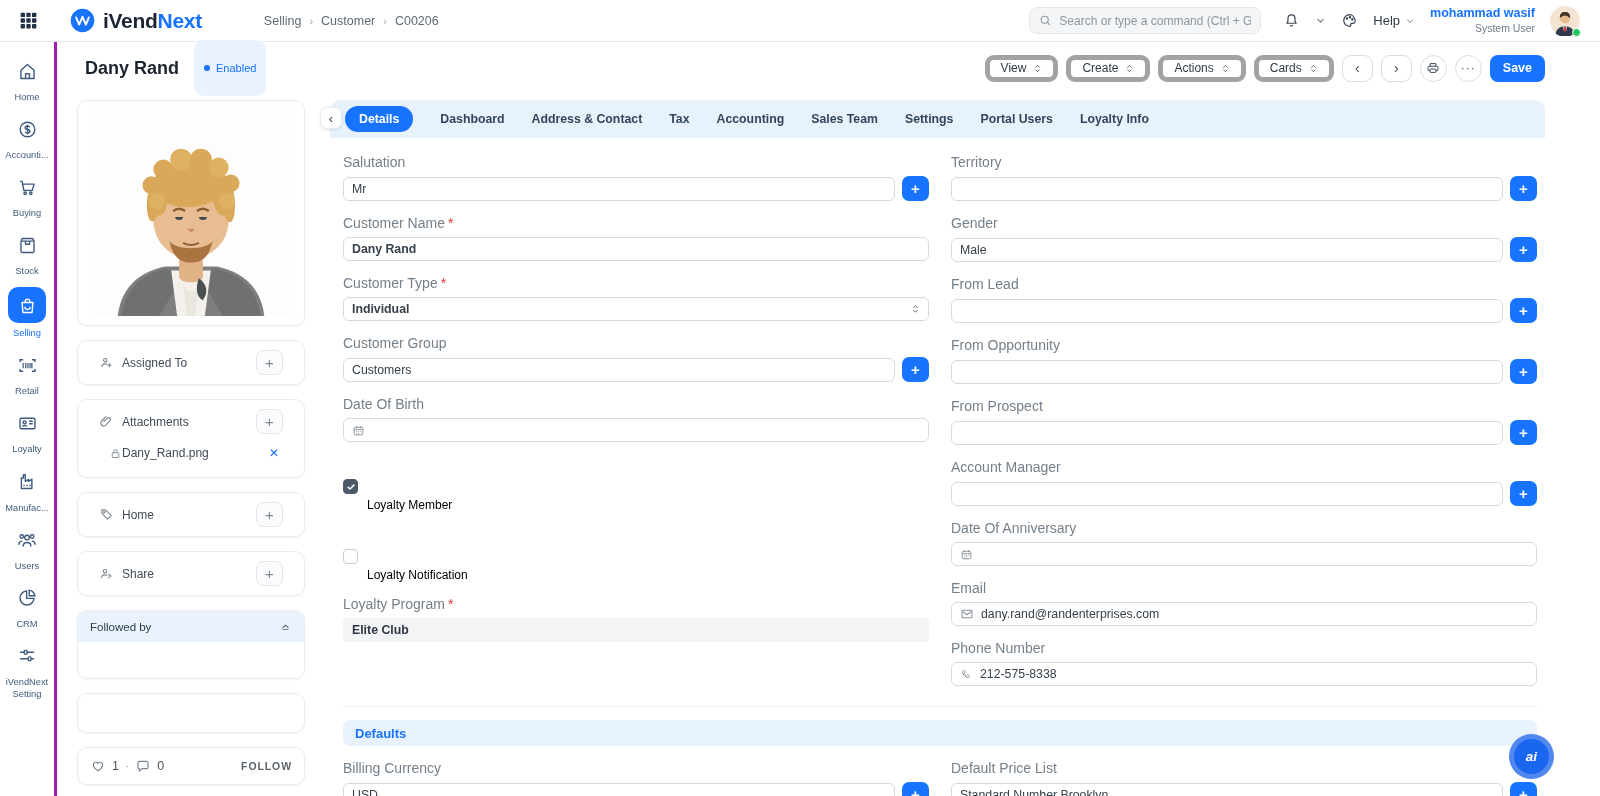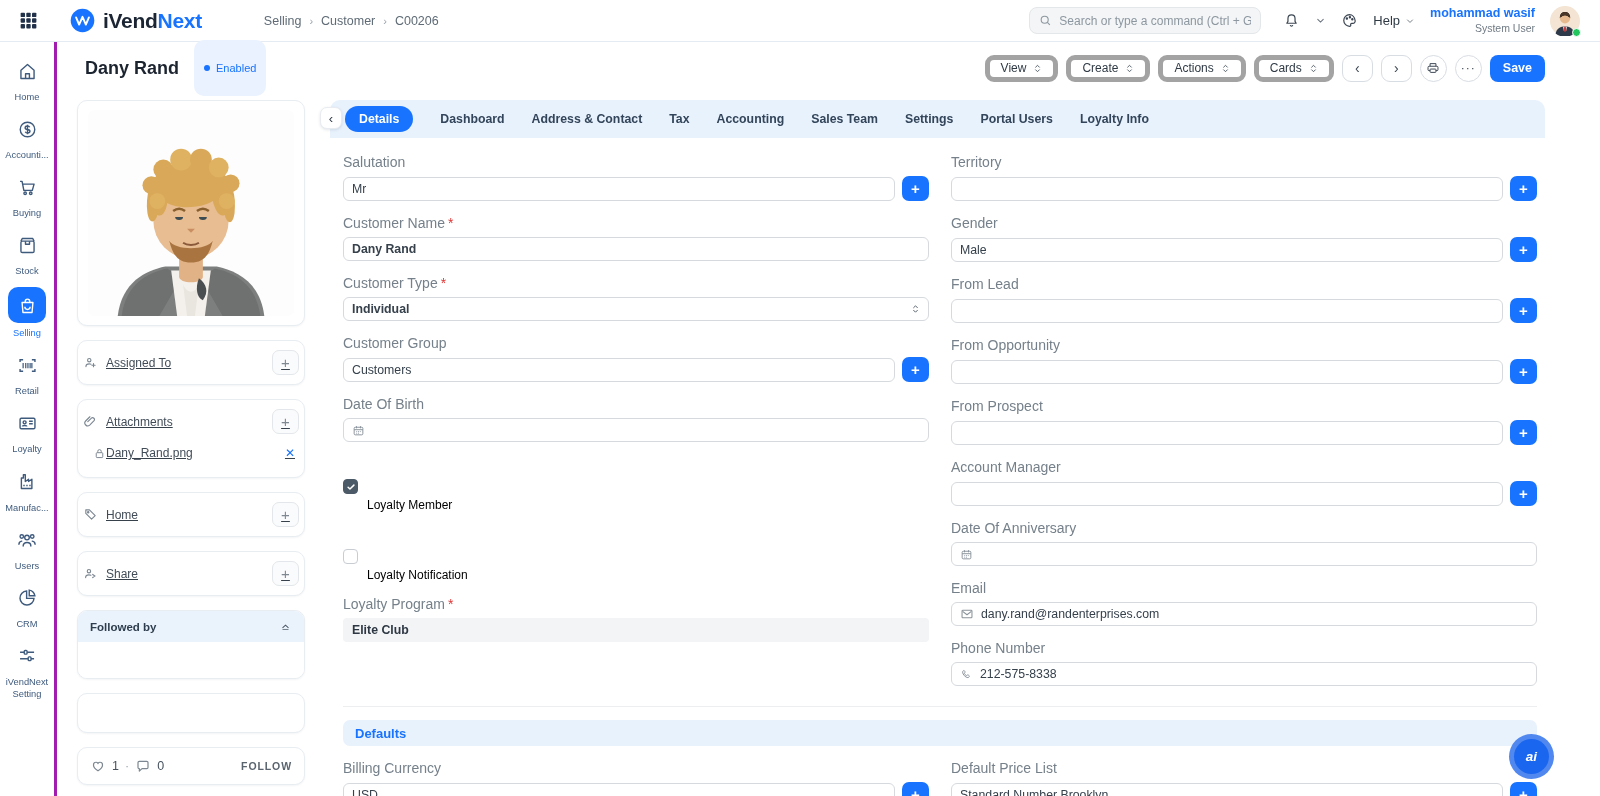--- a/index.html
+++ b/index.html
@@ -49,29 +49,29 @@
   .side-ico{width:38px;height:32px;display:flex;align-items:center;justify-content:center;color:var(--side);}
   .side-item.active .side-ico{background:var(--accent);border-radius:10px;color:#fff;height:36px;}
   .side-label{font-size:9.3px;color:var(--side);margin-top:4px;text-align:center;line-height:1.3;max-width:54px;}
   .side-item.active .side-label{color:var(--accent);}
 
   
   .side-panel{position:absolute;left:77px;top:100px;width:228px;display:flex;flex-direction:column;gap:14px;}
   .card{background:#fff;border:1px solid var(--cardborder);border-radius:10px;box-shadow:0 1px 2px rgba(18,38,63,.05);}
   .photo-card{height:226px;padding:9px;}
   .photo-card svg{width:100%;height:100%;border-radius:8px;}
-  .mini-card{padding:9px 5px;text-decoration:underline;}
+  .mini-card{padding:9px 21px;}
   .card-head{display:flex;align-items:center;gap:8px;color:#414c58;font-size:12px;}
   .head-ico{color:#7c8792;}
   .add-sq{margin-left:auto;width:27px;height:25px;border:1px solid #e3e7eb;border-radius:7px;background:#fafbfc;color:#7d8893;font-size:15px;display:flex;align-items:center;justify-content:center;cursor:pointer;}
   .attach-row{display:flex;align-items:center;margin:12px 0 8px 10px;font-size:12px;color:#414c58;}
   .attach-x{margin-left:auto;margin-right:4px;color:var(--accent);font-size:12px;cursor:pointer;}
   .followed-card{overflow:hidden;}
   .followed-head{background:#eaf3fc;padding:9px 12px;display:flex;align-items:center;}
-  .followed-title{font-size:11.5px;font-weight:700;color:#2e3d4d;}
+  .followed-title{font-size:11.5px;font-weight:400;color:#2e3d4d;}
   .followed-collapse{margin-left:auto;color:#4b5866;cursor:pointer;}
   .followed-body{height:36px;background:#fff;}
   .empty-card{height:40px;}
   .like-bar{display:flex;align-items:center;gap:6px;padding:10px 12px;font-size:12.5px;color:#49535e;}
   .like-ico{color:#7c8792;cursor:pointer;}
   .sep-dot{color:#9aa4ad;}
   .follow-btn{margin-left:auto;font-size:10.5px;letter-spacing:.9px;color:#5a646e;font-weight:700;cursor:pointer;background:none;border:none;}
 
   
   .main{position:absolute;left:330px;top:100px;right:55px;}

